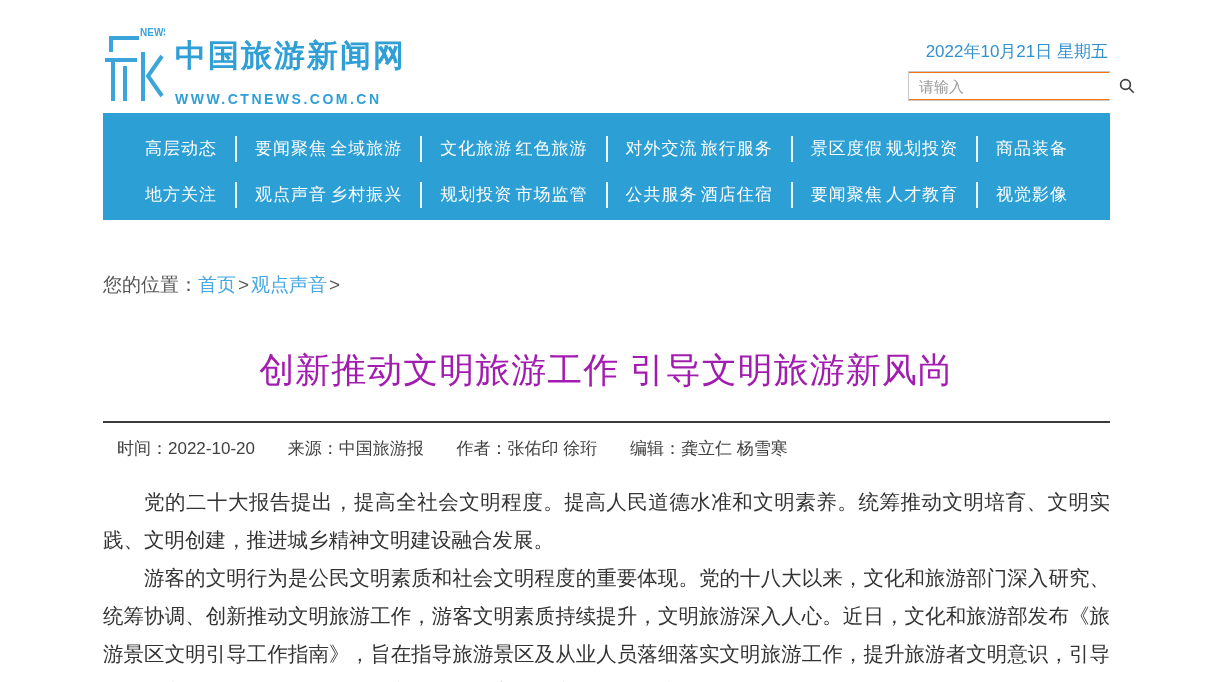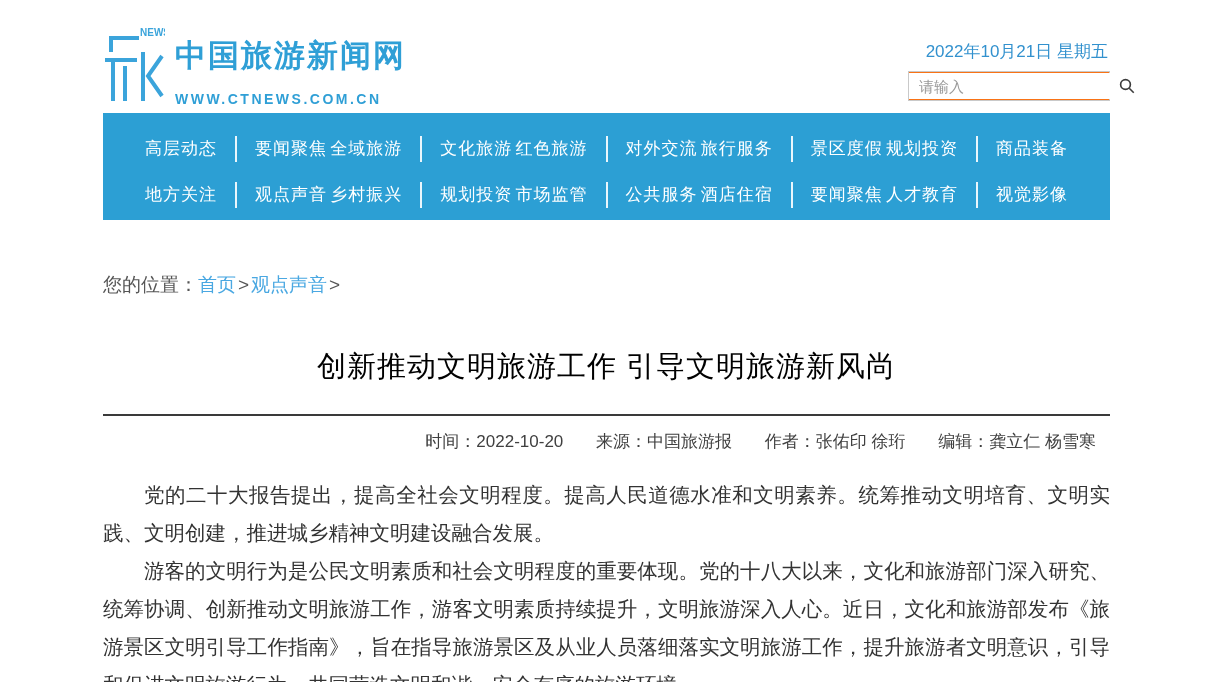--- a/index.html
+++ b/index.html
@@ -56,25 +56,25 @@
   .nav-sep { width: 2px; height: 26px; background: #eaf6fc; margin: 0 18px; }
 
   
   .breadcrumb { margin-top: 52px; font-size: 19px; color: #555; }
   .crumb-link { color: #4aa8e2; text-decoration: none; cursor: pointer; }
   .crumb-sep { color: #555; margin: 0 2px; }
 
   
   .article-title {
     margin-top: 49px; text-align: center;
-    font-size: 29px; font-weight: 400; color: #000000; letter-spacing: 1px;
+    font-size: 35px; font-weight: 400; color: #a21caf; letter-spacing: 1px;
   }
   .title-rule { margin-top: 27px; border-bottom: 2px solid #3a3a3a; width: 100%; }
   .article-meta {
-    margin-top: 14px; text-align: right; font-size: 17px; color: #404040;
+    margin-top: 14px; text-align: left; font-size: 17px; color: #404040;
   }
   .article-meta .meta-group { margin: 0 14px; white-space: nowrap; }
   .article-body { margin-top: 23px; }
   .article-body p {
     font-size: 20.5px; line-height: 38px; color: #333;
     text-align: justify; text-indent: 2em;
   }
 </style>
 </head>
 <body>

